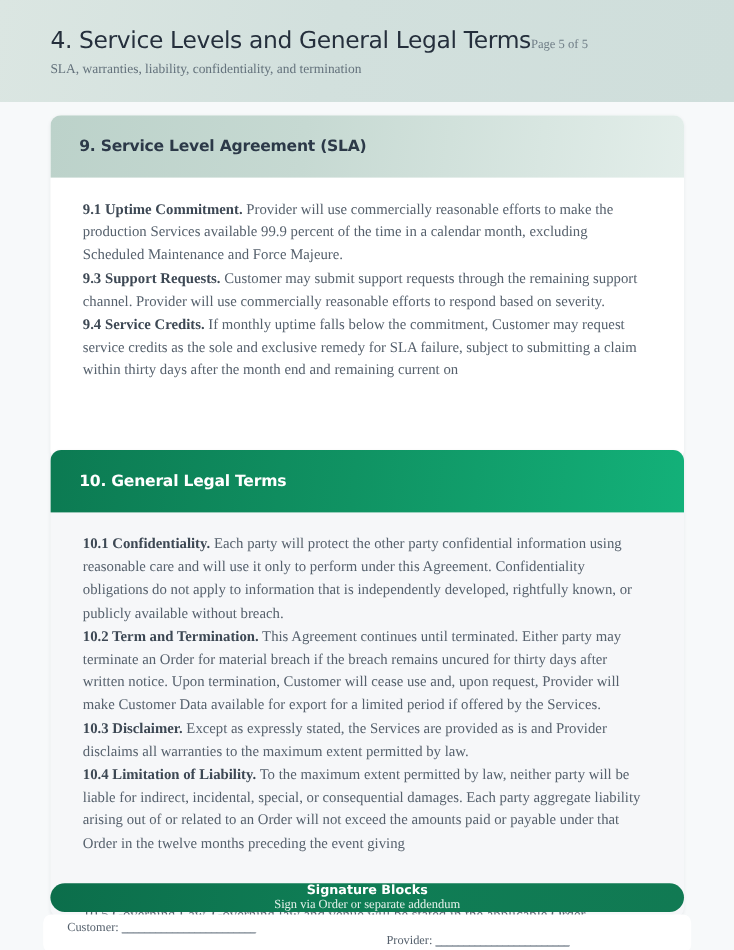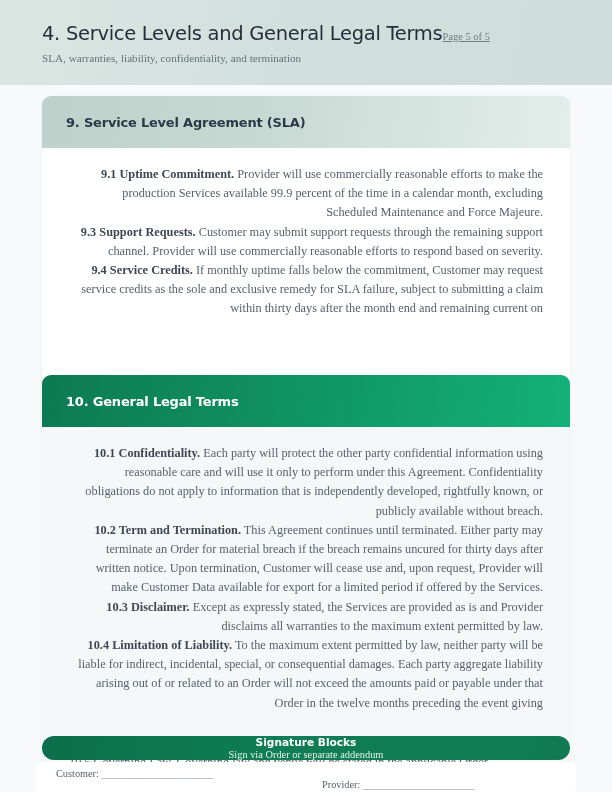--- a/index.html
+++ b/index.html
@@ -32,21 +32,20 @@
     font-size:19.5px;
     letter-spacing:-0.3px;
     color:#252f3c;
     white-space:nowrap;
   }
   .page-counter{
     font-family:"Liberation Serif", serif;
     font-size:10.5px;
     color:#6f7d86;
     white-space:nowrap;
-    text-decoration:underline;
   }
   .page-subtitle{
     margin-top:7px;
     font-family:"Liberation Serif", serif;
     font-size:11.2px;
     color:#64727c;
   }
 
   
   .card{
@@ -89,21 +88,21 @@
   }
   .head-sage .card-head-title{ color:#2c3948; }
   .head-green .card-head-title{ color:#ffffff; }
 
   .card-body{
     padding:17px 27px 14px 27px;
     font-family:"Liberation Serif", serif;
     font-size:12.3px;
     line-height:19.2px;
     color:#56616d;
-    text-align:right;
+    text-align:left;
   }
   .clause{ margin:0; }
   .clause b{
     color:#3d4854;
     font-weight:bold;
   }
 
   
   .sig-bar{
     position:absolute;
@@ -147,20 +146,21 @@
   .sig-field{
     width:50%;
     font-family:"Liberation Serif", serif;
     font-size:10.3px;
     color:#56616d;
     white-space:nowrap;
   }
   .sig-field .rule{
     letter-spacing:-0.5px;
     color:#8a949e;
+    text-decoration:underline;
   }
   .sig-field-right{ padding-left:16px;margin-top:11px; }
 
   
   .bleed{
     position:absolute;
     font-family:"Liberation Serif", serif;
     font-size:12.3px;
     line-height:19.2px;
     color:#56616d;

